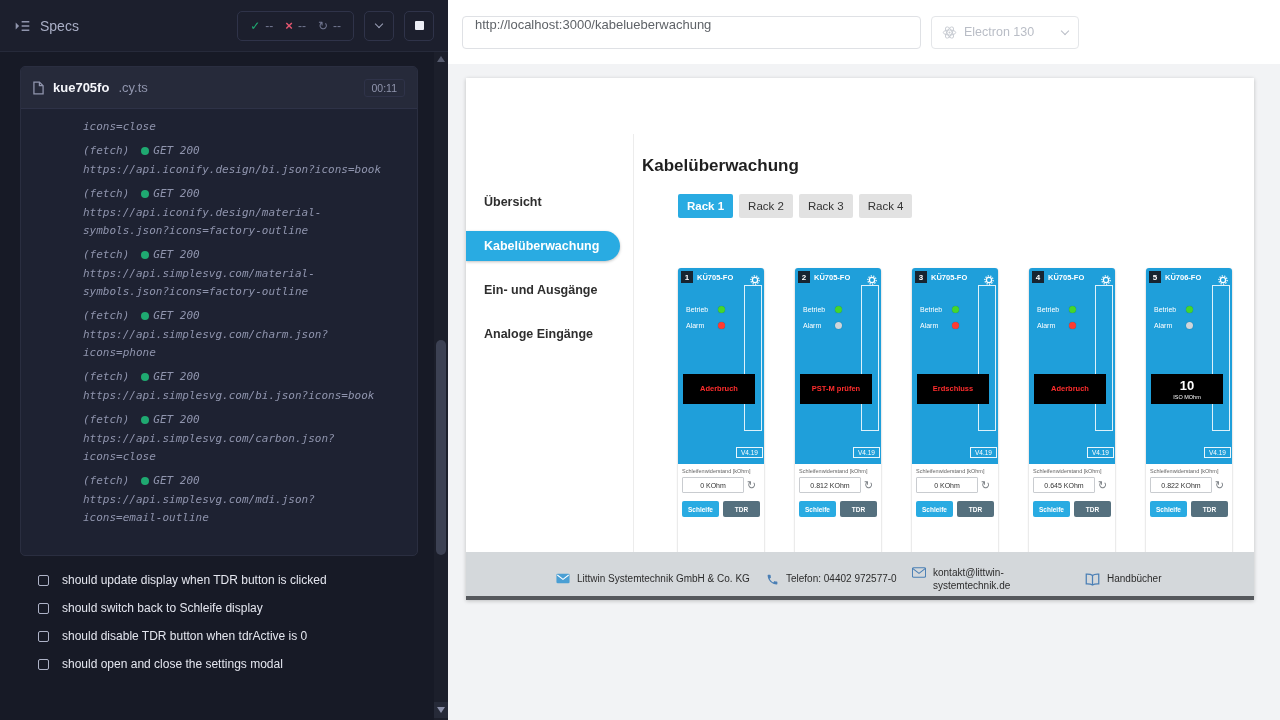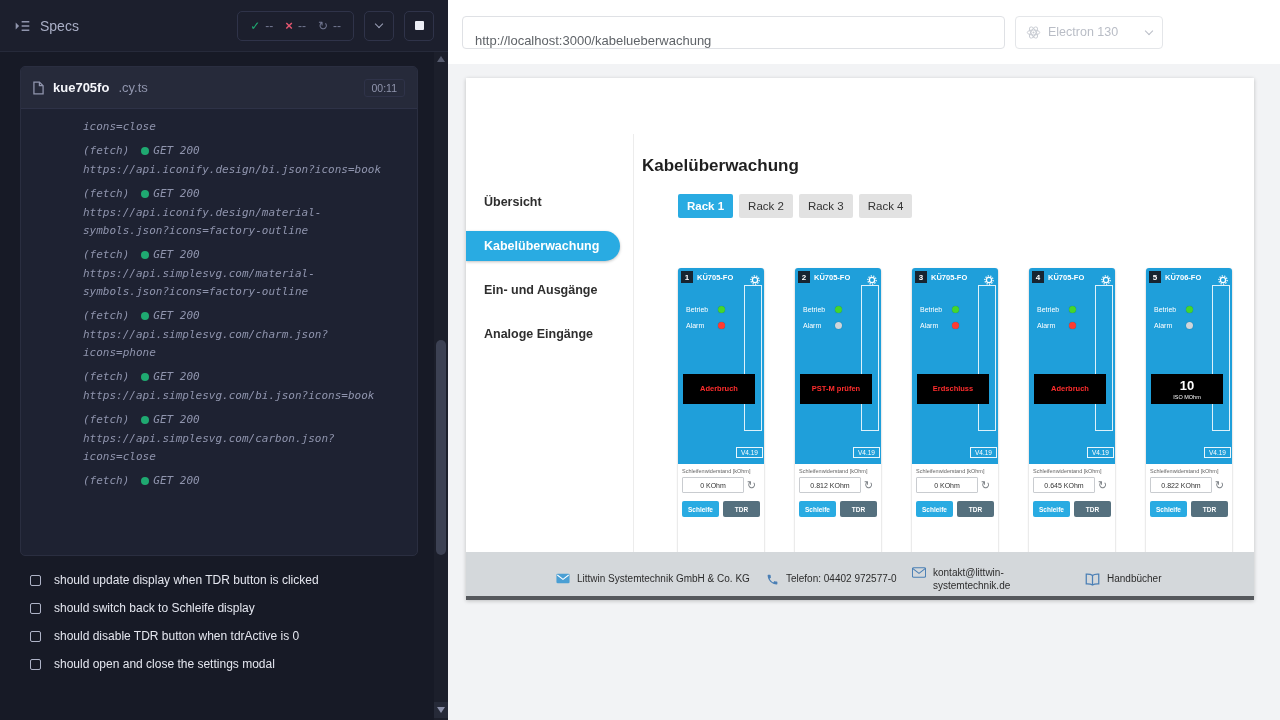--- a/index.html
+++ b/index.html
@@ -30,38 +30,38 @@
   .spec-name { font-size:13px; font-weight:bold; color:#f4f5fa; }
   .spec-ext { font-size:13px; color:#9095ad; }
   .spec-time { margin-left:auto; border:1px solid #2f3349; border-radius:3px; color:#9095ad;
                font-size:10.5px; padding:2px 7px; }
   .log-list { padding:8px 26px 8px 62px; font-family:"DejaVu Sans Mono",monospace; font-style:italic;
               font-size:11px; line-height:18px; color:#8f94ad; }
   .log-line.url, .log-line.cont { word-break:break-word; margin-top:1px; }
   .log-line.fetch { margin-top:6px; display:flex; align-items:center; gap:12px; }
   .l-dot { width:8px; height:8px; border-radius:50%; background:#1fa971; display:inline-block; margin-right:-8px; }
 
-  .tests { position:absolute; left:0; top:566px; width:430px; }
+  .tests { position:absolute; left:8px; top:566px; width:430px; }
   .test { display:flex; align-items:center; gap:13px; padding:7px 6px 7px 30px; color:#e4e6ef; font-size:12px; }
   .test-box { width:11px; height:11px; border:1px solid #aeb3c7; border-radius:2px; flex:0 0 auto; }
 
   .runner-scroll { position:absolute; right:0; top:52px; width:14px; height:668px; background:#1c1f2b; }
   .scroll-up { position:absolute; top:4px; left:3px; width:0; height:0; border-left:4px solid transparent;
                border-right:4px solid transparent; border-bottom:6px solid #565b6e; }
   .scroll-thumb { position:absolute; top:288px; left:2px; width:10px; height:215px; background:#3c4153; border-radius:5px; }
   .scroll-down-btn { position:absolute; bottom:2px; left:0; width:14px; height:16px; background:#262a38;
                      display:flex; align-items:center; justify-content:center; }
   .scroll-down-btn i { width:0; height:0; border-left:4px solid transparent; border-right:4px solid transparent;
                        border-top:6px solid #8a8fa8; }
 
   
   .right { position:absolute; left:448px; top:0; width:832px; height:720px; }
   .toolbar { height:64px; background:#fff; display:flex; align-items:center; padding:0 14px; gap:10px; }
-  .url-box { width:543px; height:33px; border:1px solid #dfe1e5; border-radius:4px; padding:0 12px;
-             font-size:13px; color:#5f6368; display:flex; align-items:flex-end; background:#fff; }
+  .url-box { width:459px; height:33px; border:1px solid #dfe1e5; border-radius:4px; padding:0 12px;
+             font-size:13px; color:#5f6368; display:flex; align-items:flex-start; background:#fff; }
   .sel { height:33px; border:1px solid #e4e6e9; border-radius:4px; display:flex; align-items:center;
          gap:7px; padding:0 10px; background:#fff; }
   .sel-browser { width:148px; color:#b9bdc6; font-size:12.5px; }
   .sel-viewport { width:170px; color:#474c56; font-size:12.5px; }
   .sel .spacer { margin-left:auto; }
   .dim { color:#9aa0aa; }
   .stage { position:absolute; left:0; top:64px; width:832px; height:656px; background:#f2f3f5; }
 
   
   .app { position:absolute; left:18px; top:14px; width:788px; height:522px; background:#fff;
@@ -231,20 +231,21 @@
           <span class="l-dot"></span>
           <span>GET 200</span>
         </div>
         <div class="log-line url"><span>https://api.simplesvg.com/carbon.json?icons=close</span></div>
 
         <div class="log-line fetch">
           <span>(fetch)</span>
           <span class="l-dot"></span>
           <span>GET 200</span>
         </div>
+        <div class="log-line url"><span>https://api.simplesvg.com/mdi.json?icons=email-outline</span></div>
       </div>
     </div>
 
     <div class="tests">
       <div class="test">
         <span class="test-box"></span>
         <span>should update display when TDR button is clicked</span>
       </div>
       <div class="test">
         <span class="test-box"></span>

